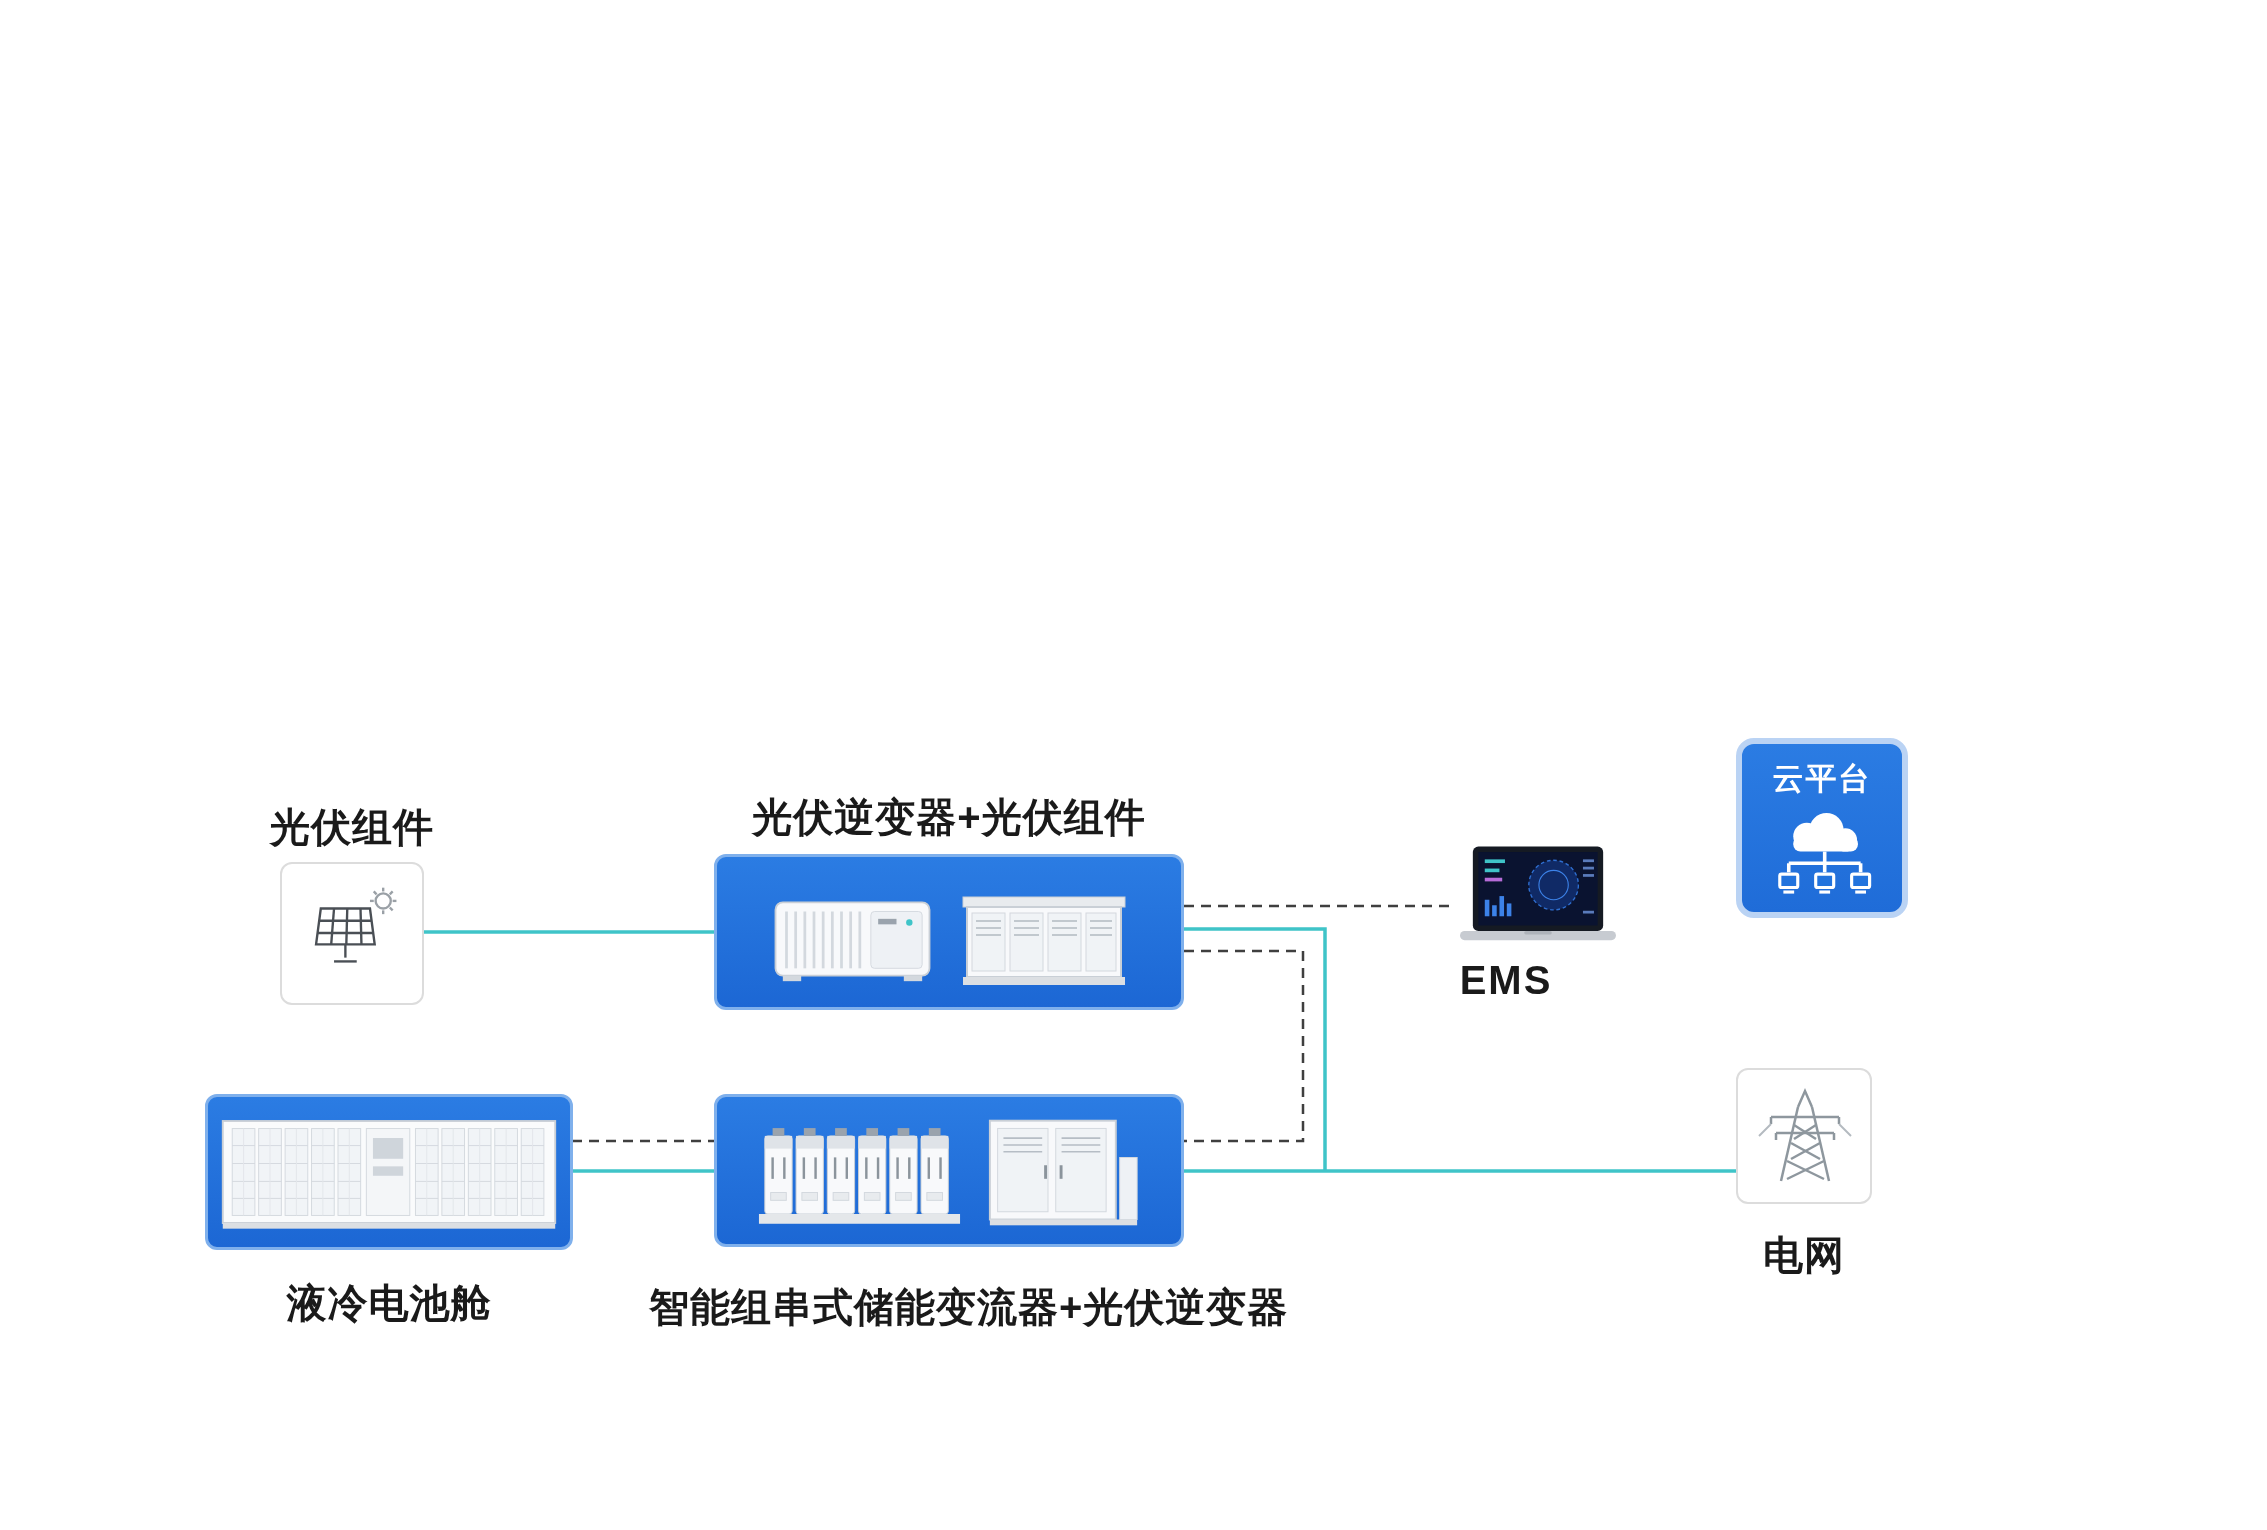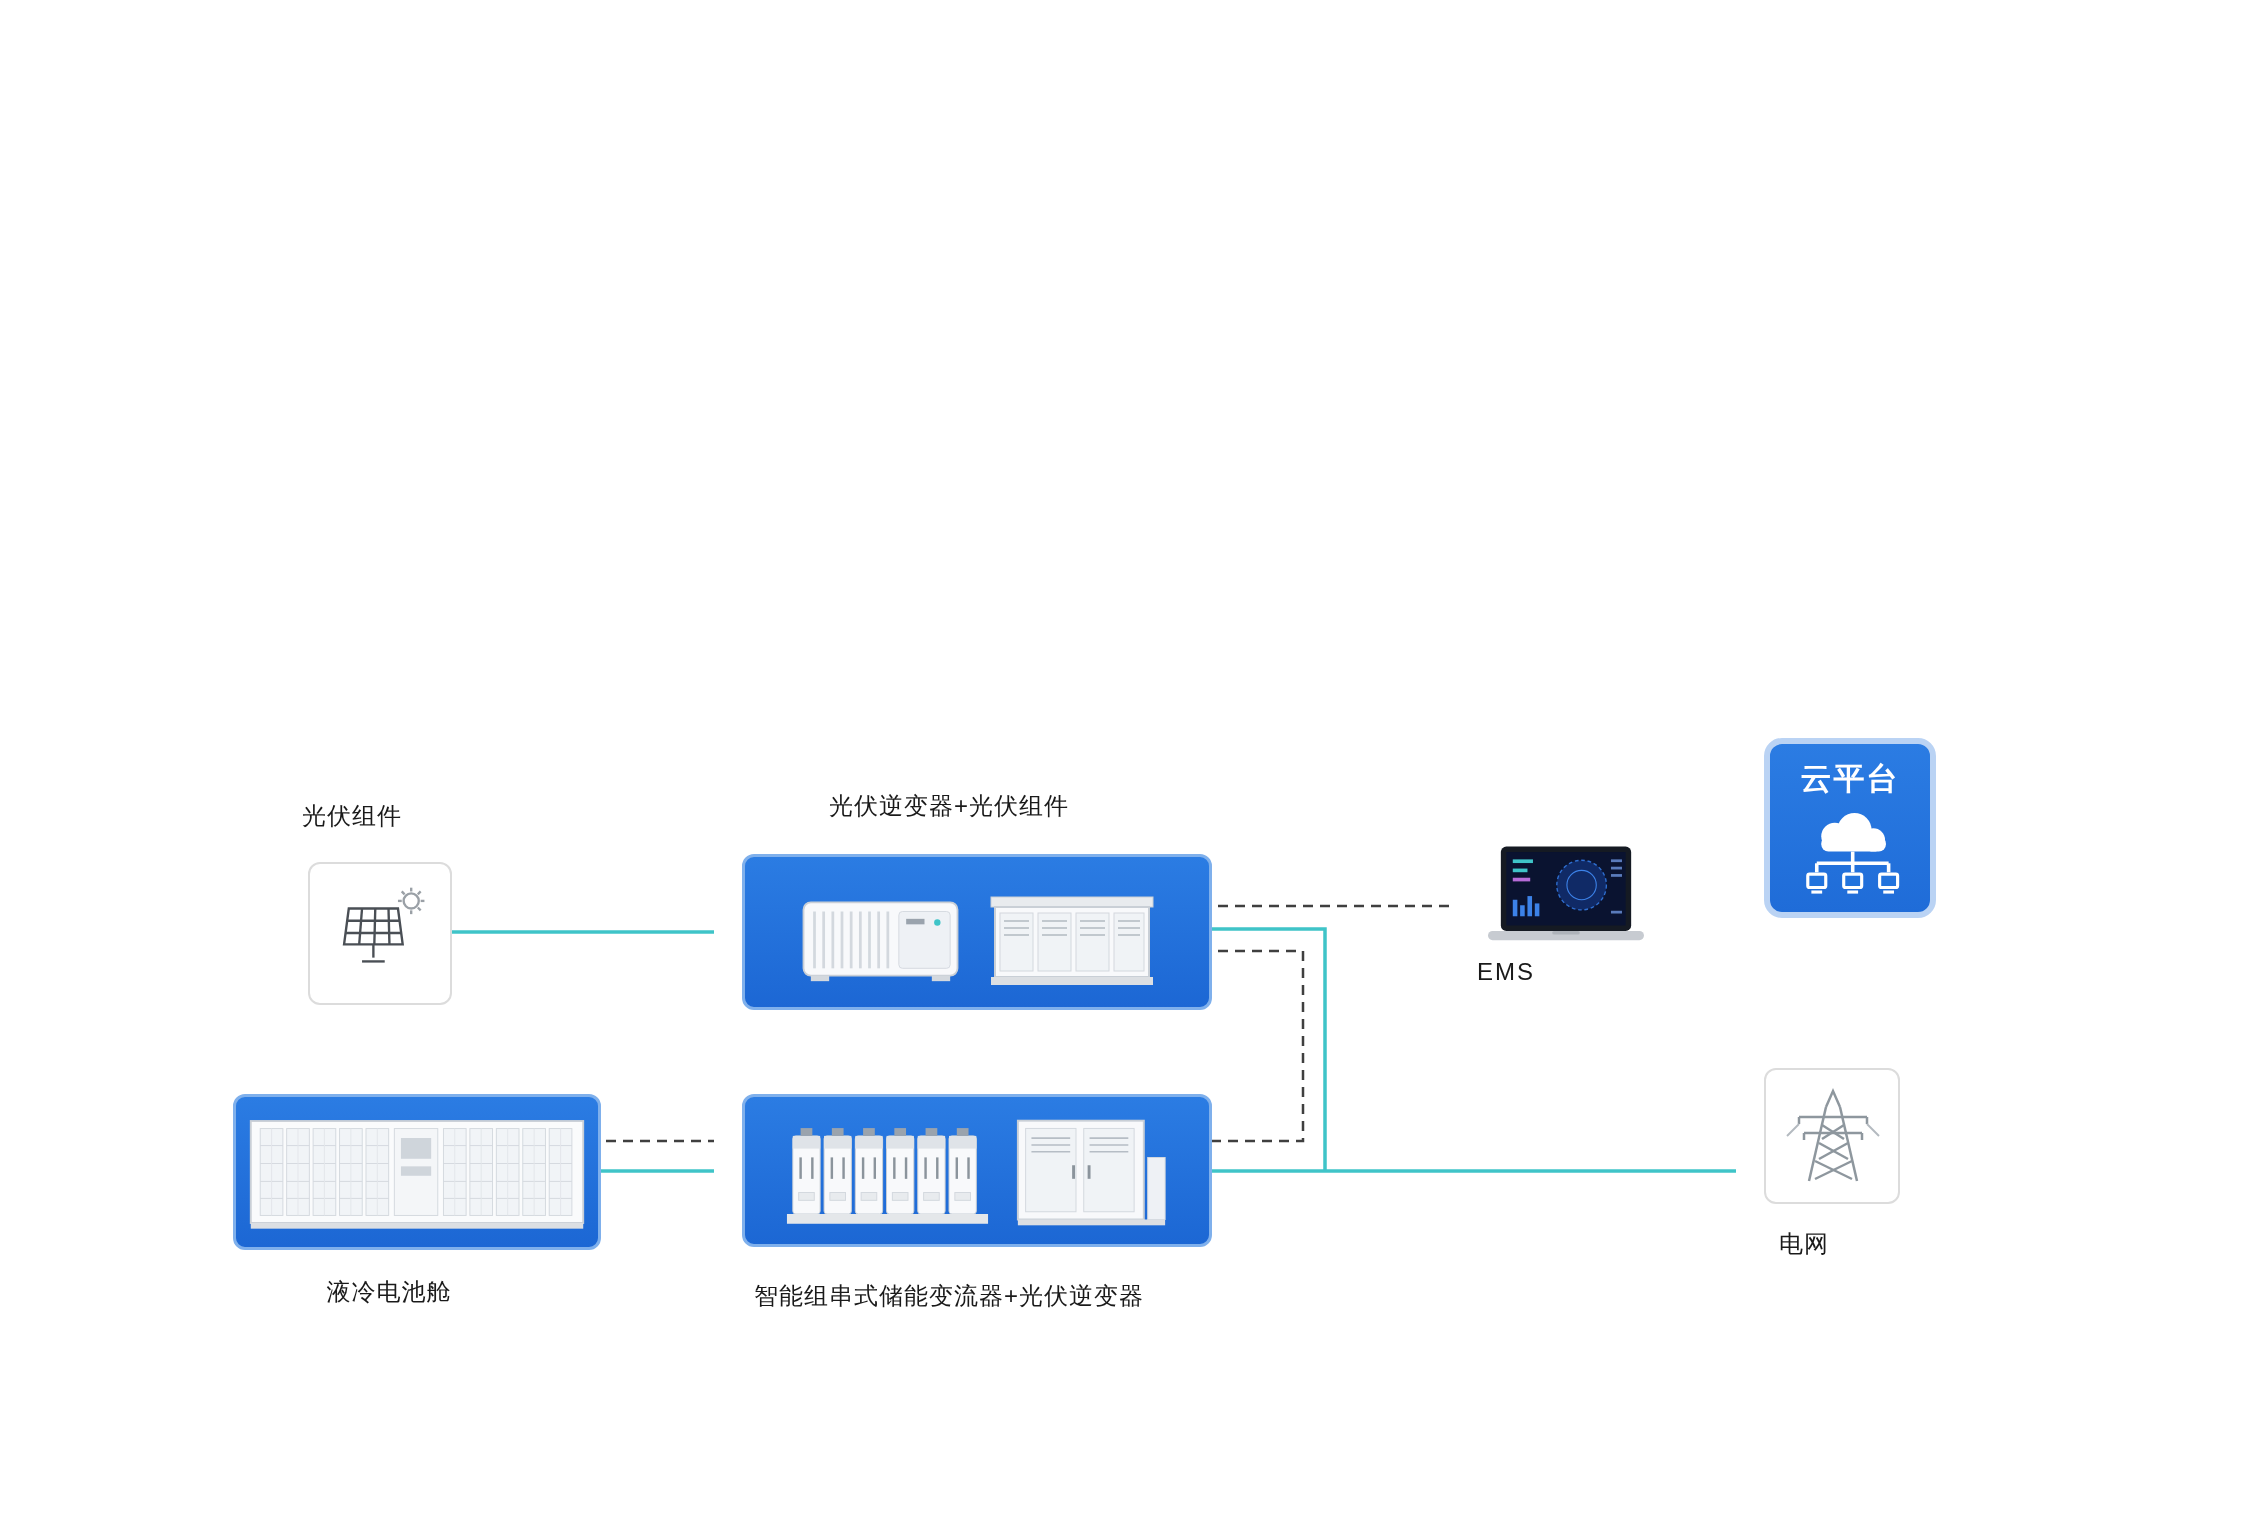--- a/index.html
+++ b/index.html
@@ -6,38 +6,38 @@
   .canvas{
     position:relative;
     width:2267px;height:1530px;
     background:#ffffff;
     font-family:"Liberation Sans", sans-serif;
     overflow:hidden;
   }
   .wires{position:absolute;left:0;top:0;}
   .wire-teal{stroke:#3fc4c8;stroke-width:3.5;fill:none;}
   .wire-dash{stroke:#3f3f3f;stroke-width:2.5;fill:none;stroke-dasharray:10 7;}
-  .node{position:absolute;display:flex;align-items:center;justify-content:center;box-sizing:border-box;margin-left:28px;}
+  .node{position:absolute;display:flex;align-items:center;justify-content:center;box-sizing:border-box;}
   .node-white{
     background:#ffffff;border:2px solid #dcdcdc;border-radius:12px;
   }
   .node-blue{
     background:linear-gradient(180deg,#2b7ce3,#1c67d4);
     border:3px solid #7fb0ec;border-radius:12px;
     display:flex;align-items:flex-end;justify-content:center;gap:24px;
     padding-bottom:12px;
   }
   .node-cloud{
     background:linear-gradient(180deg,#2b7ce3,#1f6cd8);
     border:6px solid #bad3f4;border-radius:18px;
     flex-direction:column;align-items:center;justify-content:flex-start;
     padding-top:14px;gap:4px;
   }
   .diagram-label{
-    position:absolute;font-weight:400;font-size:24px;color:#1a1a1a;
+    position:absolute;font-weight:700;font-size:40px;color:#1a1a1a;
     text-align:center;letter-spacing:1px;white-space:nowrap;
   }
   .cloud-title{
     font-weight:700;font-size:31px;color:#ffffff;letter-spacing:2px;
   }
 </style>
 </head>
 <body>
 
 <div class="canvas">

